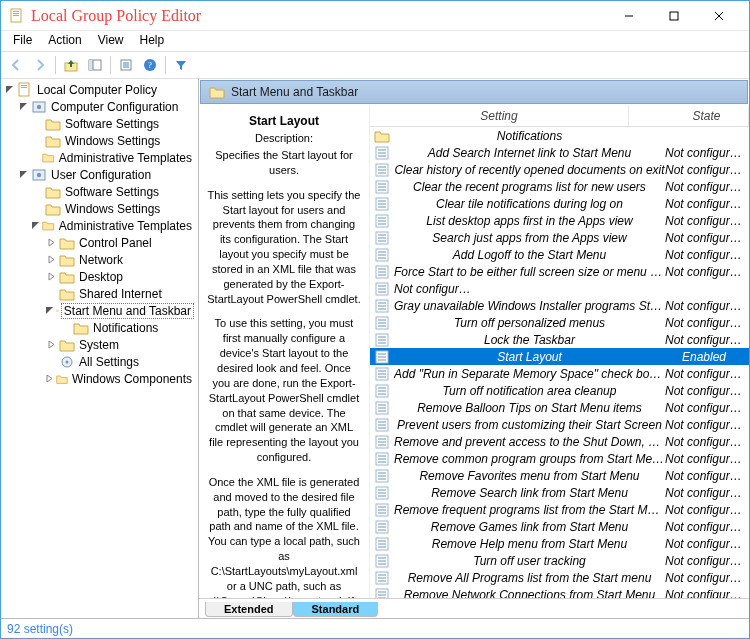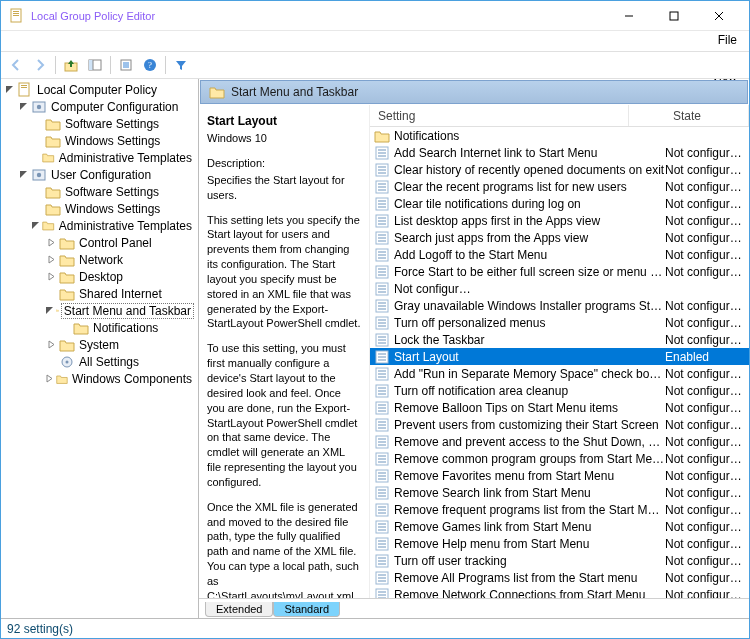--- a/index.html
+++ b/index.html
@@ -19,47 +19,47 @@
   
   .titlebar {
     height: 30px;
     display: flex;
     align-items: center;
     padding: 0 8px;
     background: #fff;
     border-bottom: 1px solid #e8e8e8;
   }
   .titlebar .app-icon { width: 16px; height: 16px; margin-right: 6px; }
-  .titlebar .title { flex: 1; font-size: 11px; color: #8b5cf6; }
+  .titlebar .title { flex: 1; font-size: 16px; color: #ef4444; font-family: Liberation Serif, serif; }
   .winbtns { display: flex; gap: 0; }
   .winbtn {
     width: 45px; height: 28px; display: flex; align-items: center; justify-content: center;
     color: #333; font-size: 13px;
   }
   .winbtn svg { width: 10px; height: 10px; }
   
   .menubar {
-    height: 20px; display: flex; align-items: flex-end; padding: 0 4px; flex-direction: column;
+    height: 20px; display: flex; align-items: flex-start; padding: 0 4px;
   }
   .menuitem { padding: 2px 8px; }
   
   .toolbar {
     height: 28px; border-top: 1px solid #e0e0e0; border-bottom: 1px solid #e0e0e0;
     display: flex; align-items: center; padding: 0 4px; gap: 2px;
     background: #fff;
   }
   .tbtn {
     width: 22px; height: 22px; display:flex; align-items:center; justify-content:center;
     border: 1px solid transparent; border-radius:2px;
   }
   .tbtn.disabled { opacity: .4; }
   .tsep { width:1px; height:18px; background:#d0d0d0; margin:0 2px; }
   
   .main {
-    flex: 1; display: flex; min-height: 0;
+    flex: 1; display: flex; min-height: 0; text-align: center;
   }
   .tree-pane {
     width: 198px; border-right: 1px solid #bcbcbc; overflow: auto; padding: 2px 0;
   }
   .tree ul { list-style: none; margin: 0; padding: 0 0 0 14px; }
   .tree > ul { padding-left: 2px; }
   .tree li { white-space: nowrap; }
   .node {
     display: flex; align-items: center; height: 17px; gap: 2px; padding-right:4px;
   }
@@ -80,21 +80,21 @@
   }
   .content-split { flex:1; display:flex; min-height:0; }
   .desc-pane {
     width: 170px; padding: 8px 8px 0 8px; overflow:hidden; font-size:11px;
     color:#000; line-height:1.35;
   }
   .desc-title { font-weight:bold; font-size:12px; margin-bottom:2px; }
   .desc-sub { margin-bottom:10px; }
   .desc-label { margin-bottom:2px; }
   .desc-body p { margin: 0 0 10px 0; }
-  .list-pane { flex:1; display:flex; flex-direction:column; min-width:0; border-left:1px solid #eee;}
+  .list-pane { flex:1; display:flex; flex-direction:column; min-width:0; border-left:1px solid #eee;font-style:italic;}
   .list-header {
     display:flex; height:22px; border-bottom:1px solid #e0e0e0;
     background:#fff; color:#444;
   }
   .list-header .col { padding:4px 8px; border-right:1px solid #e8e8e8; }
   .col-setting { flex:1; min-width:0; }
   .col-state { width: 84px; margin-left: 36px; }
   .list-body {
     flex:1; overflow-y:scroll; overflow-x:hidden;
   }
@@ -109,28 +109,28 @@
   .row .rstate { width:84px; padding-right:6px; white-space:nowrap; overflow:hidden; text-overflow:ellipsis;}
   .row.selected { background:#0078d7; color:#fff; }
   
   .tabs {
     height:20px; display:flex; align-items:flex-end; padding-left:6px; gap:0;
     border-top:1px solid #d0d0d0;
   }
   .tab {
     border:1px solid #bcbcbc; border-top:none;
     border-bottom-left-radius:4px; border-bottom-right-radius:4px;
-    padding:1px 10px; font-size:11px; background:#f4f4f4; position:relative; top:-1px;
+    padding:1px 18px; font-size:11px; background:#f4f4f4; position:relative; top:-1px;font-weight:bold;
   }
   .tab.active { background:#7dd3fc; }
   .tab.inactive { background:#f0f0f0; }
   
   .statusbar {
     height:20px; border-top:1px solid #bcbcbc; display:flex; align-items:center;
-    padding:0 6px; font-size:12px; color:#0c4a6e;
+    padding:0 6px; font-size:12px; color:#3b82f6;
   }
 </style>
 </head>
 <body>
 
 <div class="titlebar">
   <span class="app-icon">
     <svg viewBox="0 0 16 16">
         <rect x="2" y="1" width="10" height="13" fill="#fff" stroke="#caa94f"></rect>
         <rect x="4" y="3" width="6" height="1" fill="#caa94f"></rect>
@@ -481,21 +481,20 @@
         <svg viewBox="0 0 16 16">
             <path d="M1 4 h5 l1 2 h8 v8 h-14 z" fill="#ffe9a6" stroke="#caa94f"></path>
           </svg>
       </span>
       <span>Start Menu and Taskbar</span>
     </div>
 
     <div class="content-split">
       <div class="desc-pane">
         <div class="desc-title">Start Layout</div>
-        <div class="desc-sub">Windows 10</div>
         <div class="desc-label">Description:</div>
         <div class="desc-body" id="desc-body">
             <p>Specifies the Start layout for users.</p>
             <p>This setting lets you specify the Start layout for users and prevents them from changing its configuration. The Start layout you specify must be stored in an XML file that was generated by the Export-StartLayout PowerShell cmdlet.</p>
             <p>To use this setting, you must first manually configure a device's Start layout to the desired look and feel. Once you are done, run the Export-StartLayout PowerShell cmdlet on that same device. The cmdlet will generate an XML file representing the layout you configured.</p>
             <p>Once the XML file is generated and moved to the desired file path, type the fully qualified path and name of the XML file. You can type a local path, such as C:\StartLayouts\myLayout.xml or a UNC path, such as \\Server\Share\Layout.xml. If the specified file is not available when the user logs on, the layout won't be changed. Users cannot customize their Start screen while this setting is enabled.</p>
           </div>
       </div>
 
       <div class="list-pane">

